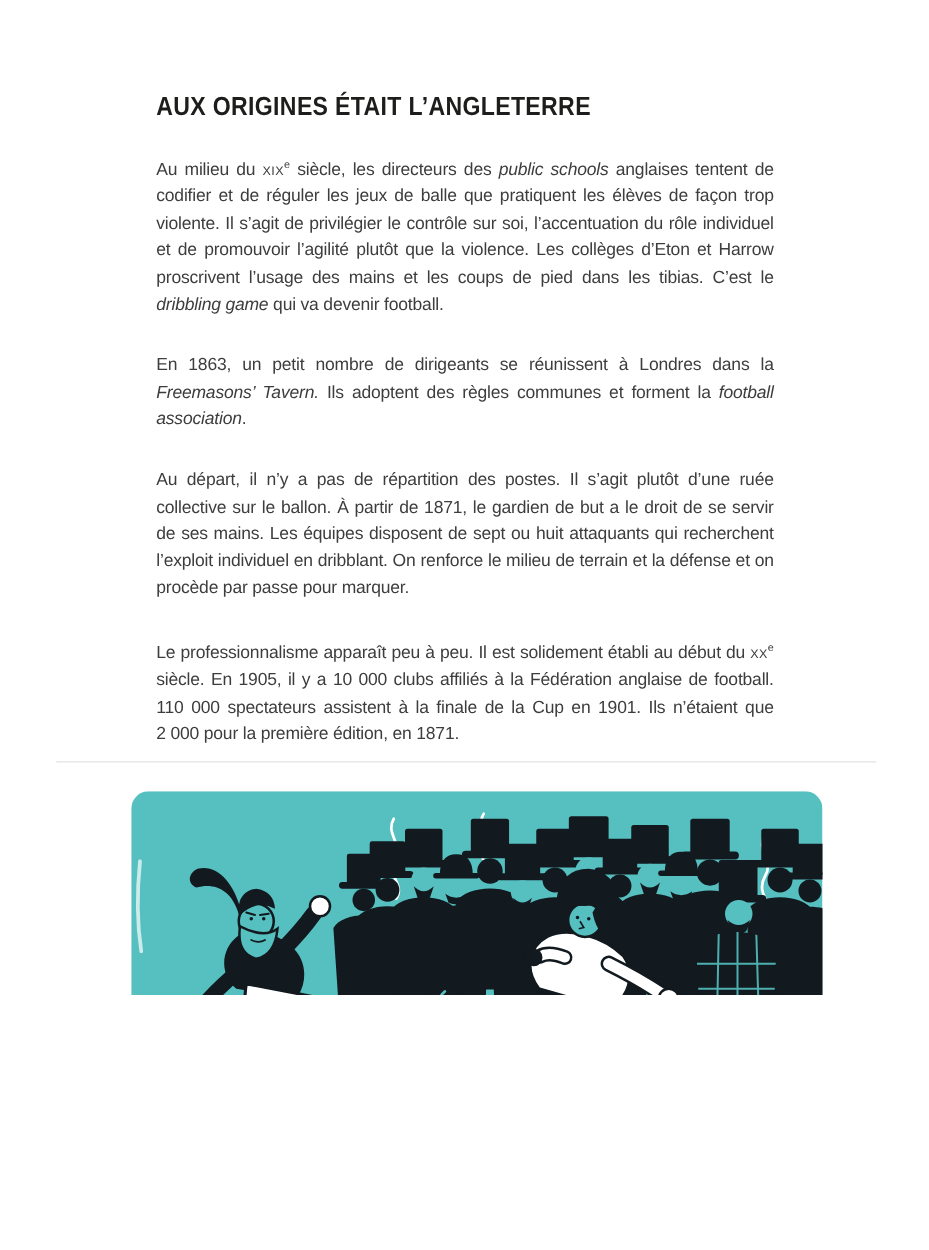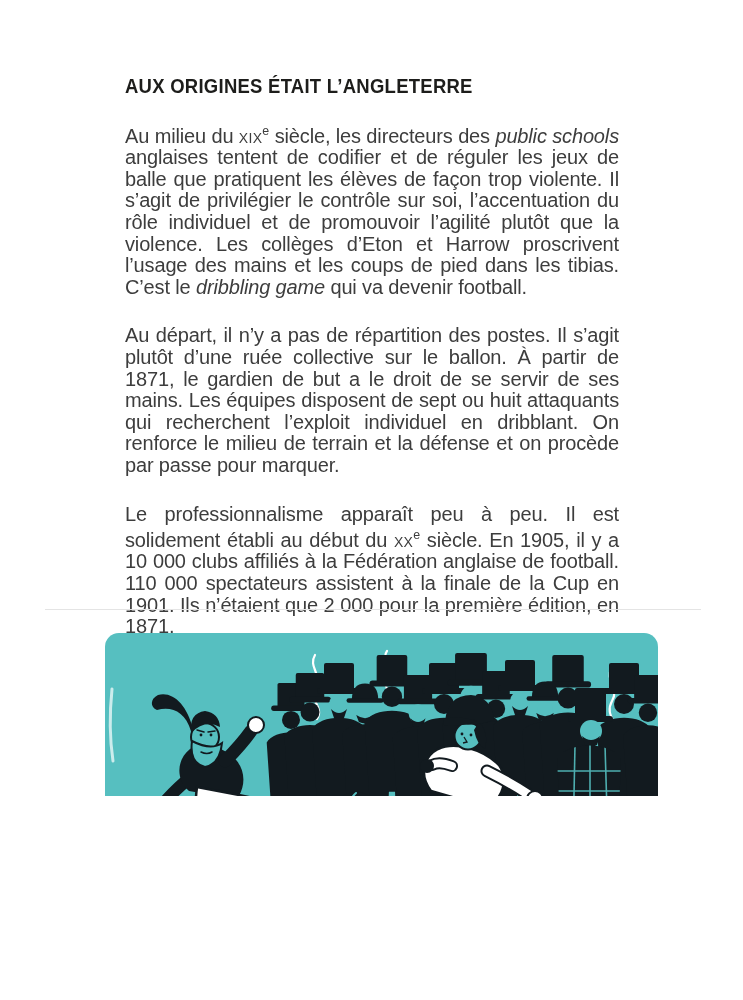--- a/index.html
+++ b/index.html
@@ -19,21 +19,21 @@
   .page{position:relative;width:743px;height:796px;background:var(--bg);overflow:hidden;}
   h1.chapter{
     position:absolute;left:125px;top:74px;margin:0;
     font-size:21px;font-weight:800;color:var(--heading-text);
     letter-spacing:.3px;white-space:nowrap;
     transform:scaleX(.88);transform-origin:left top;
   }
   .text-block{
     position:absolute;left:125px;top:121px;width:494px;
     color:var(--body-text);
-    font-size:20px;line-height:21.6px;
+    font-size:14px;line-height:21.6px;
     text-align:justify;letter-spacing:-.15px;
   }
   .text-block p{margin:0 0 27px 0;}
   .seg-n{font-style:normal;}
   .seg-i{font-style:italic;}
   .seg-sc{font-variant:small-caps;letter-spacing:.3px;}
   .seg-sup{font-size:.62em;vertical-align:super;letter-spacing:0;}
   .rule{position:absolute;left:45px;top:609px;width:656px;height:1px;background:var(--divider);}
   .illustration{position:absolute;left:105px;top:633px;width:553px;height:327px;}
   .illustration svg{display:block;}
@@ -42,20 +42,21 @@
 </style>
 </head>
 <body>
 
 <div class="page">
 
   <h1 class="chapter">AUX ORIGINES ÉTAIT L’ANGLETERRE</h1>
 
   <div class="text-block">
     <p><span class="seg-n">Au milieu du </span><span class="seg-sc">xix</span><span class="seg-sup">e</span><span class="seg-n"> siècle, les directeurs des </span><span class="seg-i">public schools</span><span class="seg-n"> anglaises tentent de codifier et de réguler les jeux de balle que pratiquent les élèves de façon trop violente. Il s’agit de privilégier le contrôle sur soi, l’accentuation du rôle individuel et de promouvoir l’agilité plutôt que la violence. Les collèges d’Eton et Harrow proscrivent l’usage des mains et les coups de pied dans les tibias. C’est le </span><span class="seg-i">dribbling game</span><span class="seg-n"> qui va devenir football.</span></p>
+    <p><span class="seg-n">En 1863, un petit nombre de dirigeants se réunissent à Londres dans la </span><span class="seg-i">Freemasons’ Tavern.</span><span class="seg-n"> Ils adoptent des règles communes et forment la </span><span class="seg-i">football association</span><span class="seg-n">.</span></p>
     <p><span class="seg-n">Au départ, il n’y a pas de répartition des postes. Il s’agit plutôt d’une ruée collective sur le ballon. À partir de 1871, le gardien de but a le droit de se servir de ses mains. Les équipes disposent de sept ou huit attaquants qui recherchent l’exploit individuel en dribblant. On renforce le milieu de terrain et la défense et on procède par passe pour marquer.</span></p>
     <p><span class="seg-n">Le professionnalisme apparaît peu à peu. Il est solidement établi au début du </span><span class="seg-sc">xx</span><span class="seg-sup">e</span><span class="seg-n"> siècle. En 1905, il y a 10&nbsp;000 clubs affiliés à la Fédération anglaise de football. 110&nbsp;000 spectateurs assistent à la finale de la Cup en 1901. Ils n’étaient que 2&nbsp;000 pour la première édition, en 1871.</span></p>
   </div>
 
   <div class="rule"></div>
 
   <div class="illustration" title="Deux footballeurs du XIXe siècle se disputent un ballon en cuir devant une foule de gentlemen en haut-de-forme, illustration bichrome turquoise et noir">
     <svg viewBox="0 0 553 327" width="553" height="327" xmlns="http://www.w3.org/2000/svg">
       <defs>
         <g id="gd" class="f-ink">

